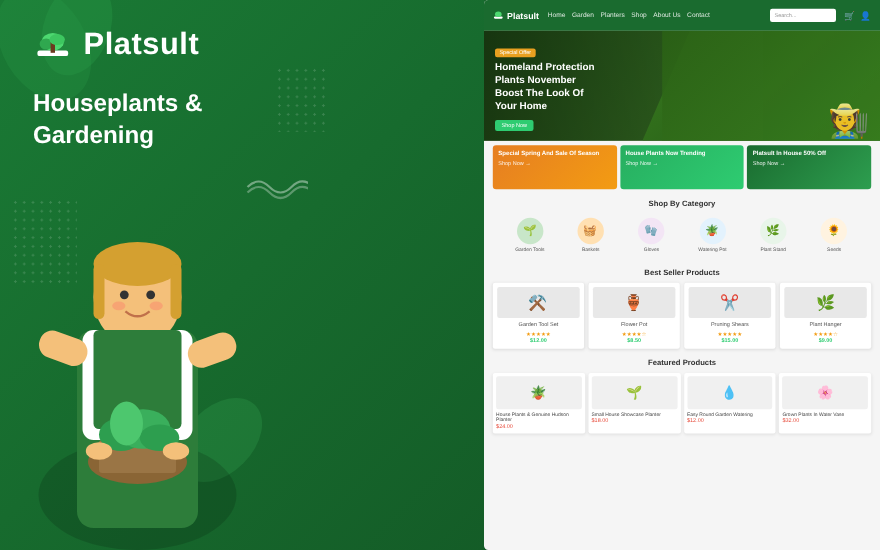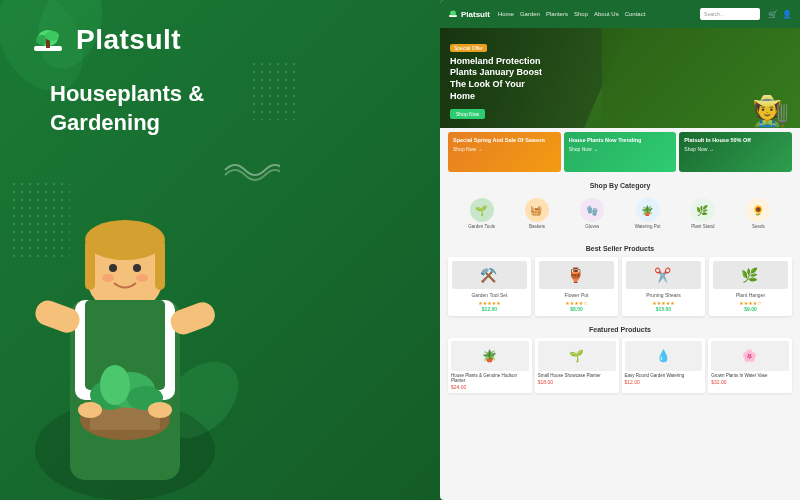--- a/index.html
+++ b/index.html
@@ -66,21 +66,20 @@
     .tagline-area {
       position: absolute;
       top: 80px; left: 30px;
       right: 180px;
     }
     .tagline-main {
       color: white;
       font-size: 22px;
       font-weight: 700;
       line-height: 1.3;
-      margin-left: 20px;
     }
     .tagline-sub {
       color: rgba(255,255,255,0.9);
       font-size: 18px;
       font-weight: 400;
       margin-top: 4px;
     }
 
     
     .right-panel {
@@ -462,21 +461,21 @@
     </div>
 
     <div class="wp-hero">
       <div class="wp-hero-bg"></div>
 
       <div style="position:absolute;right:0;top:0;bottom:0;width:55%;background:linear-gradient(135deg,#2a6015,#3a8020);opacity:0.9;">
         <div style="position:absolute;bottom:0;right:10px;font-size:30px;">🧑‍🌾</div>
       </div>
       <div class="wp-hero-text">
         <div class="wp-hero-badge">Special Offer</div>
-        <div class="wp-hero-title">Homeland Protection Plants January Boost The Look Of Your Home</div>
+        <div class="wp-hero-title">Homeland Protection Plants November Boost The Look Of Your Home</div>
         <div class="wp-hero-btn">Shop Now</div>
       </div>
     </div>
 
     <div style="display:grid;grid-template-columns:1fr 1fr 1fr;gap:3px;padding:4px 8px;background:#f5f5f5;">
       <div style="background:linear-gradient(135deg,#e67e22,#f39c12);border-radius:3px;padding:5px;height:40px;">
         <div style="color:white;font-size:5.5px;font-weight:700;line-height:1.3;">Special Spring And Sale Of Season</div>
         <div style="color:rgba(255,255,255,0.9);font-size:5px;margin-top:2px;">Shop Now →</div>
       </div>
       <div style="background:linear-gradient(135deg,#27ae60,#2ecc71);border-radius:3px;padding:5px;height:40px;">

